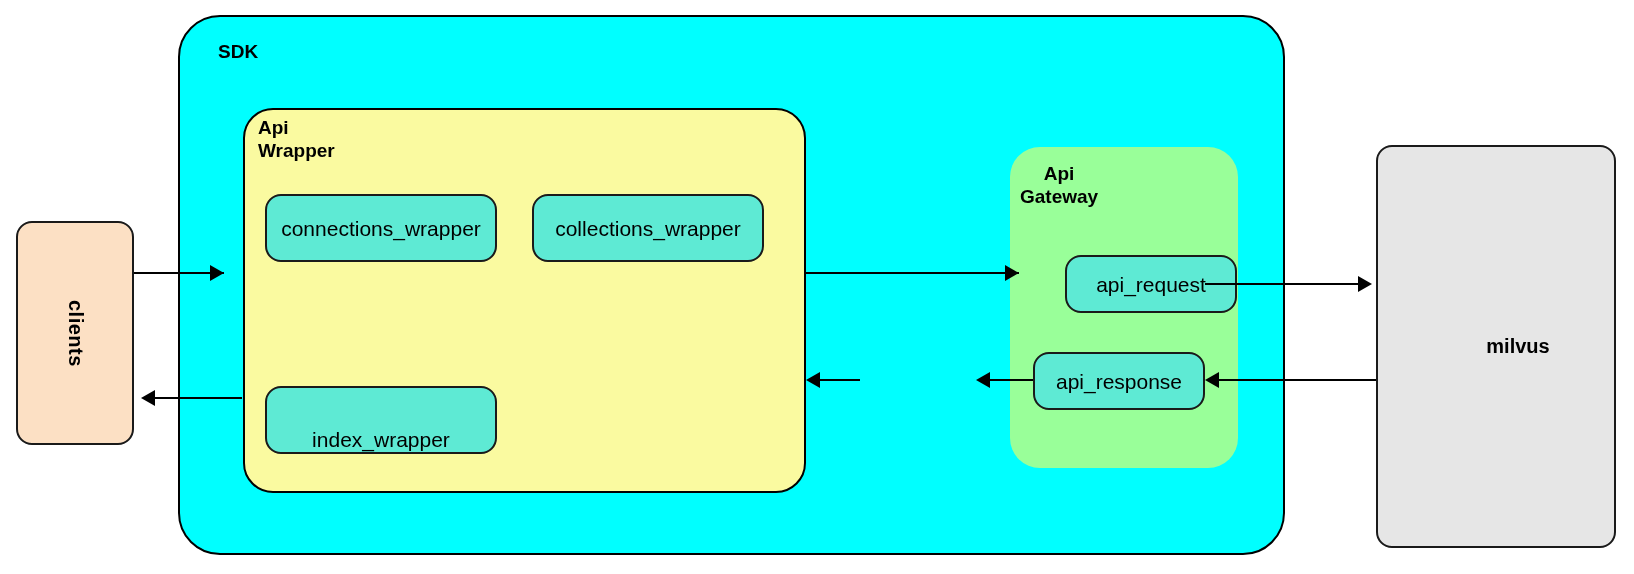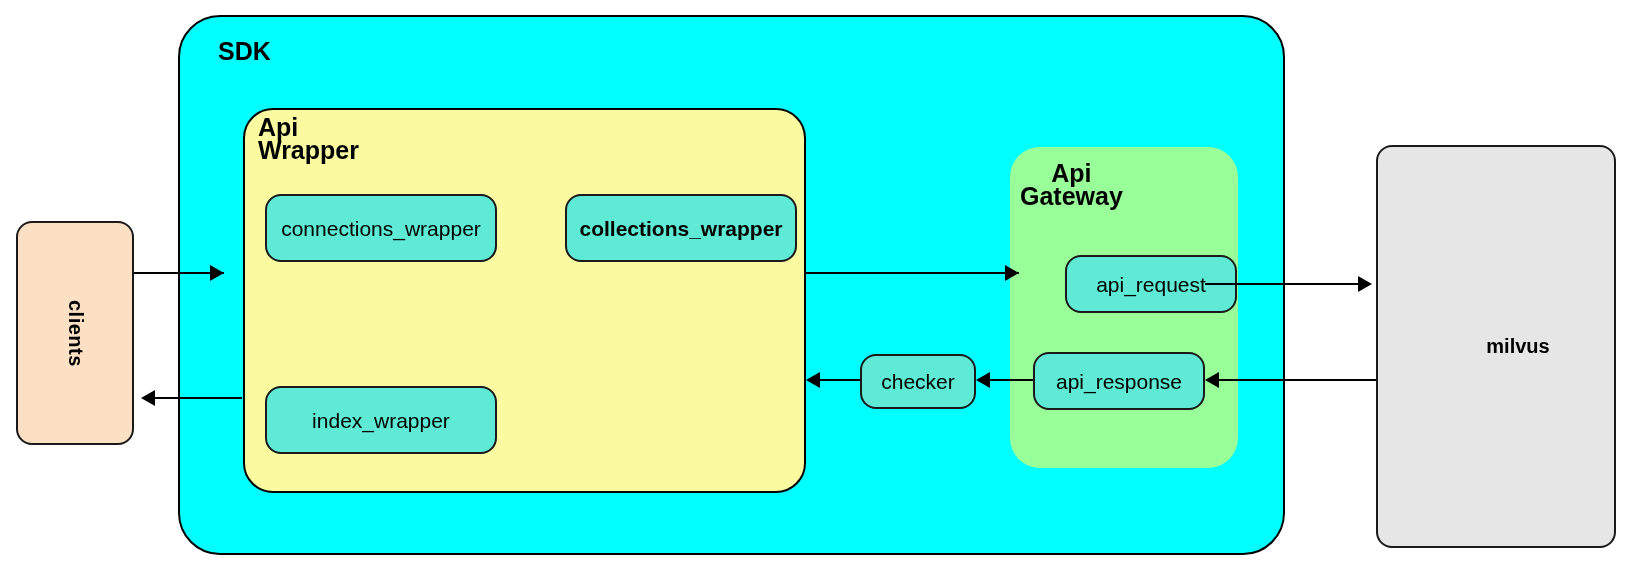--- a/index.html
+++ b/index.html
@@ -28,21 +28,21 @@
   }
 
   
   .group {
     position: absolute;
     box-sizing: border-box;
   }
   .group-label {
     position: absolute;
     font-weight: bold;
-    font-size: 25px;
+    font-size: 19px;
     line-height: 23px;
     color: #000000;
     white-space: pre-line;
     text-align: center;
   }
 
   
   .sdk-shell {
     left: 178px;
     top: 15px;
@@ -127,24 +127,24 @@
   }
   .milvus-text {
     font-weight: bold;
     font-size: 20px;
     margin-left: 44px;
   }
 
   
   .wcell { width: 232px; height: 68px; }
   .col-l { left: 265px; }
-  .col-r { left: 565px; font-weight: bold; }
+  .col-r { left: 532px; }
   .row-1 { top: 194px; }
   .row-2 { top: 290px; }
-  .row-3 { top: 386px; }
+  .row-3 { top: 386px; align-items: flex-end; }
 
   
   .gcell { left: 1033px; width: 172px; height: 58px; }
   .g-row-1 { top: 255px; margin-left: 32px; }
   .g-row-2 { top: 352px; }
 
   
   .checker-box {
     left: 860px;
     top: 354px;
@@ -211,23 +211,20 @@
     <span>index_wrapper</span>
   </div>
 
   <div class="node box-white gcell g-row-1">
     <span>api_request</span>
   </div>
   <div class="node box-white gcell g-row-2">
     <span>api_response</span>
   </div>
 
-  <div class="node box-white checker-box">
-    <span>checker</span>
-  </div>
 
   <div class="conn" style="left:134px; top:272px; width:90px;"></div>
   <div class="arrow arrow-right" style="left:210px; top:265px;"></div>
 
   <div class="vstub" style="left:804px; top:258px; height:30px;"></div>
   <div class="conn" style="left:804px; top:272px; width:215px;"></div>
   <div class="arrow arrow-right" style="left:1005px; top:265px;"></div>
 
   <div class="conn" style="left:1205px; top:283px; width:164px;"></div>
   <div class="arrow arrow-right" style="left:1358px; top:276px;"></div>

